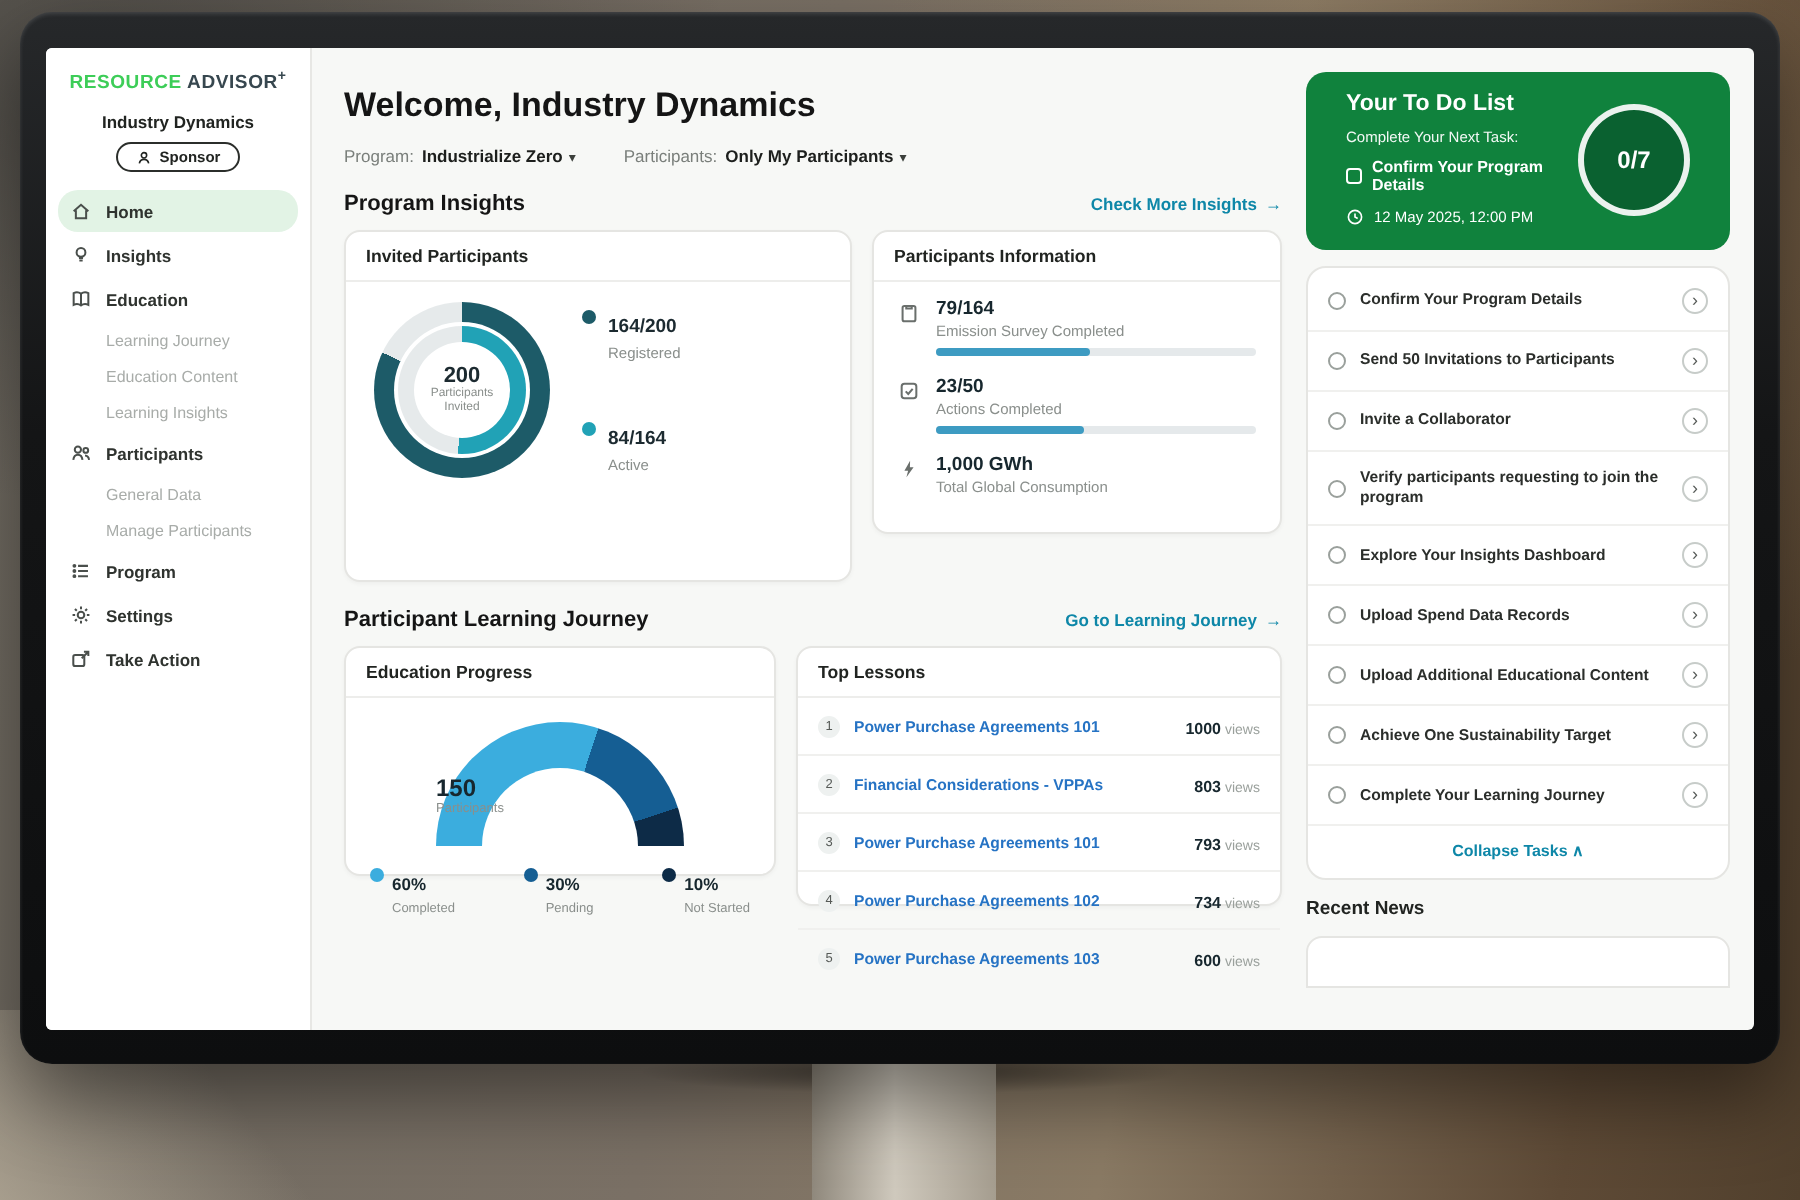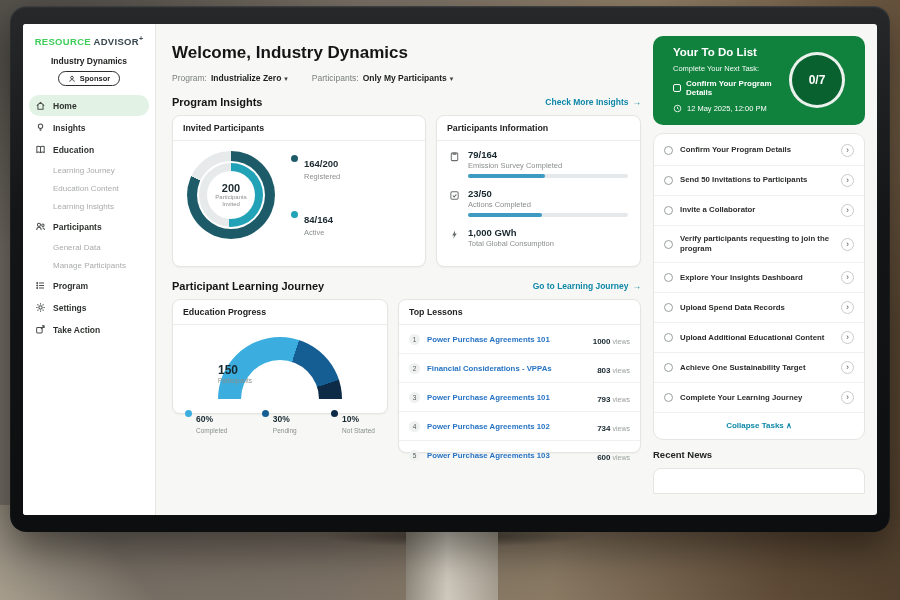--- a/index.html
+++ b/index.html
@@ -42,24 +42,24 @@
   .welcome { font-size:17px; font-weight:bold; color:#151515; margin-top:7px; }
   .filters { display:flex; gap:24px; margin-top:10px; font-size:8.5px; color:#7a7f7b; align-items:center; }
   .filters b { color:#1d1f1d; margin-left:4px; }
   .caret { font-size:7px; color:#3c403c; margin-left:3px; }
   .sec-row { display:flex; justify-content:space-between; align-items:center; margin-top:13px; }
   .sec-title { font-size:11px; font-weight:bold; color:#151515; }
   .sec-link { font-size:8.5px; font-weight:bold; color:#0E87A8; display:flex; align-items:center; gap:4px; cursor:pointer; }
   .cards { display:flex; gap:10px; margin-top:7px; }
   .card { background:#fff; border:1px solid #e5e5e2; border-radius:8px; box-shadow:0 1px 2px rgba(0,0,0,.04); }
   .card-h { padding:7px 10px; font-size:8.8px; font-weight:bold; color:#212421; border-bottom:1px solid #ededeb; }
-  .card1 { width:254px; height:152px; }
+  .card1 { width:254px; height:176px; }
   .card2 { flex:1; height:152px; }
   .card3 { width:216px; height:115px; }
-  .card4 { flex:1; height:154px; }
+  .card4 { flex:1; height:130px; }
 
   .inv-body { display:flex; align-items:center; gap:16px; padding:10px 4px 10px 14px; }
   .donut { width:88px; height:88px; border-radius:50%; display:flex; align-items:center; justify-content:center; flex-shrink:0; }
   .donut-mid { width:68px; height:68px; border-radius:50%; background:#fff; display:flex; align-items:center; justify-content:center; }
   .donut-inner { width:64px; height:64px; border-radius:50%; display:flex; align-items:center; justify-content:center; }
   .donut-hole { width:48px; height:48px; border-radius:50%; background:#fff; display:flex; flex-direction:column; align-items:center; justify-content:center; text-align:center; }
   .dc-val { font-size:11px; font-weight:bold; color:#1c2a30; }
   .dc-lbl { font-size:6px; color:#8a8f8c; line-height:1.2; width:42px; }
   .leg { display:flex; flex-direction:column; gap:28px; }
   .leg-item { display:flex; align-items:flex-start; gap:6px; }

